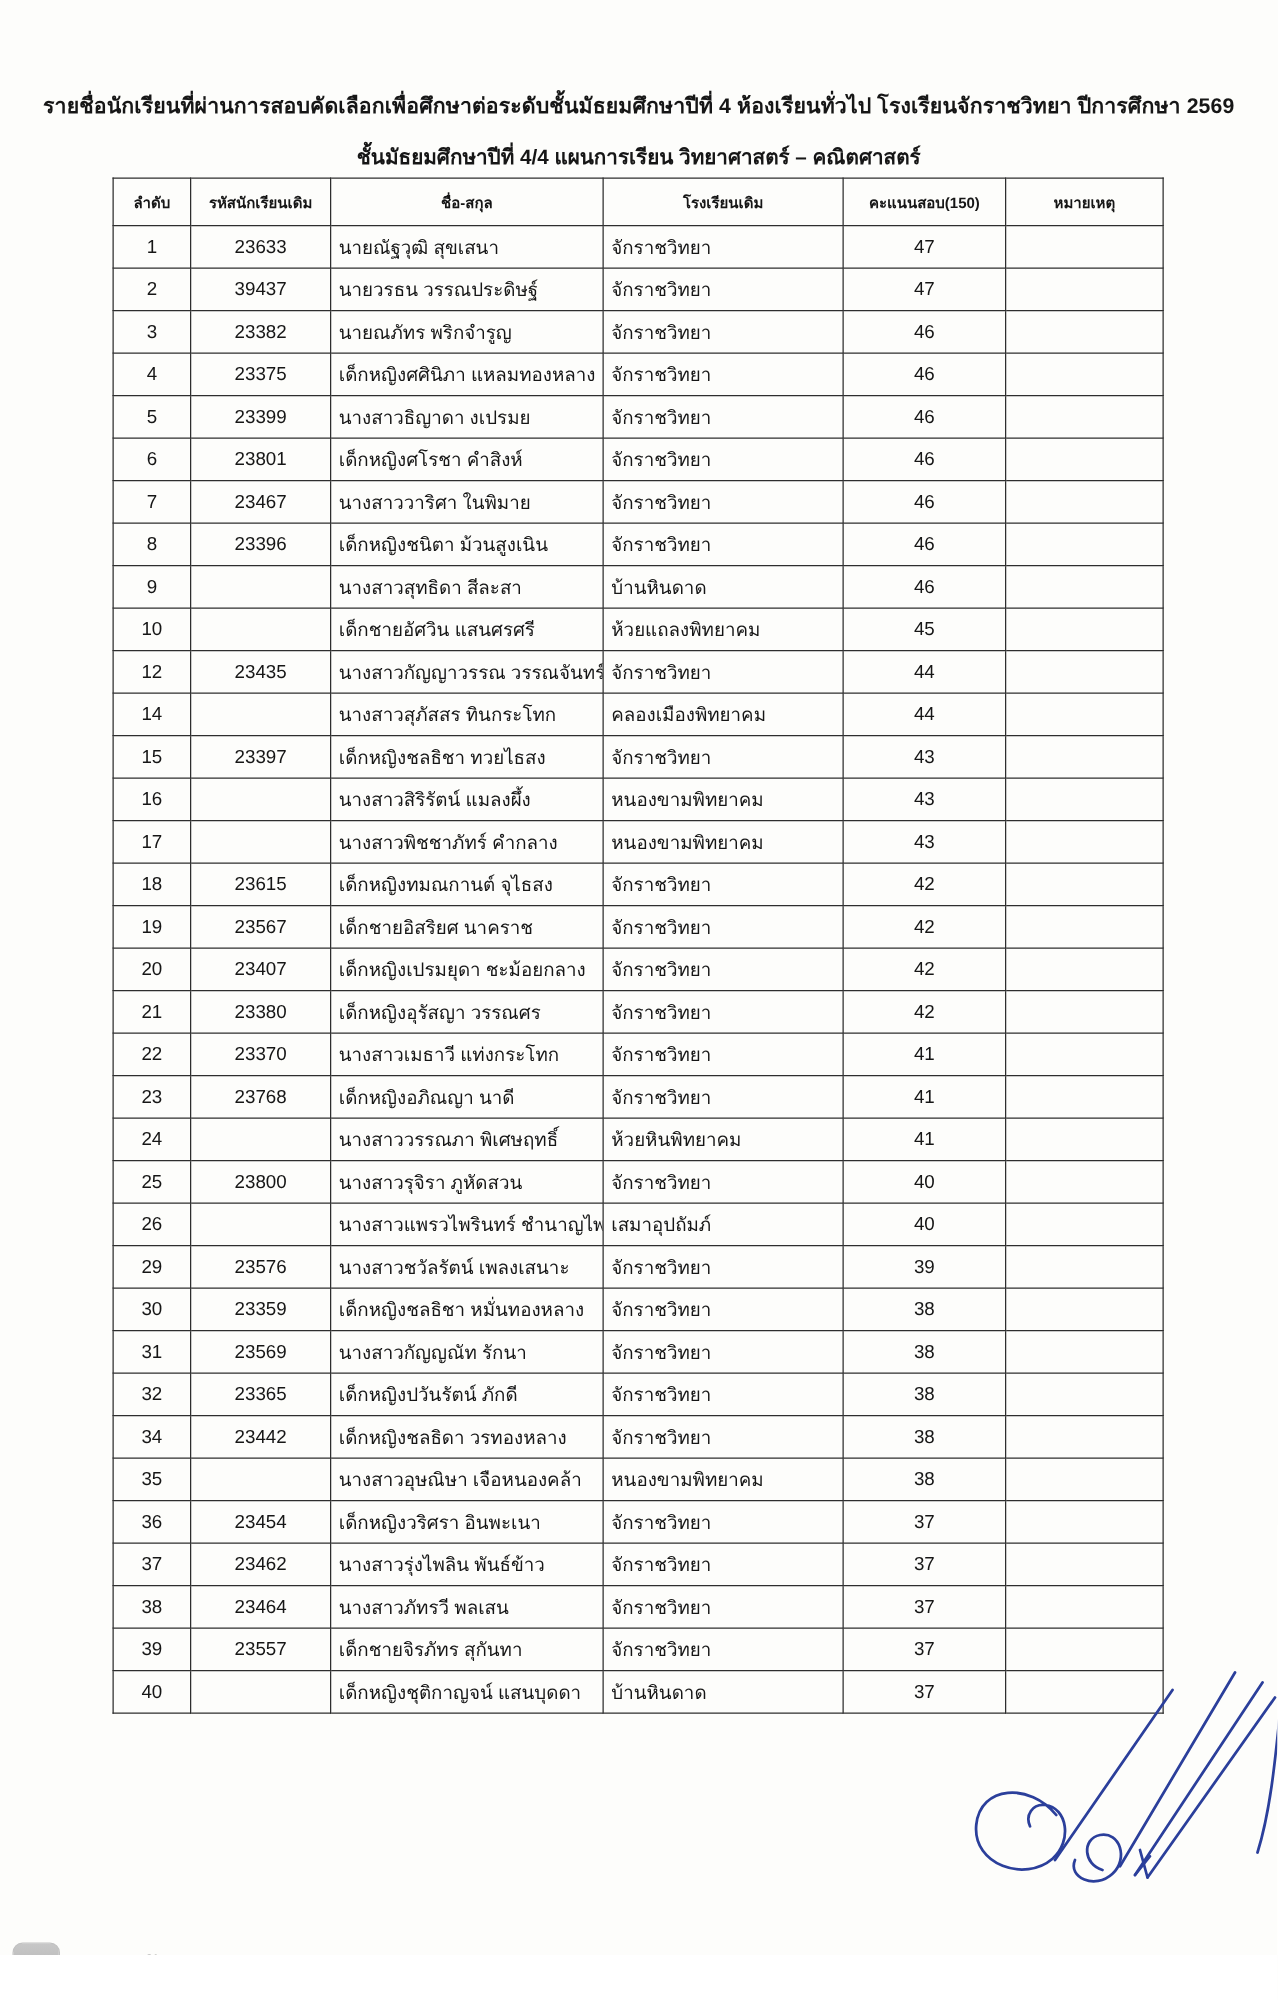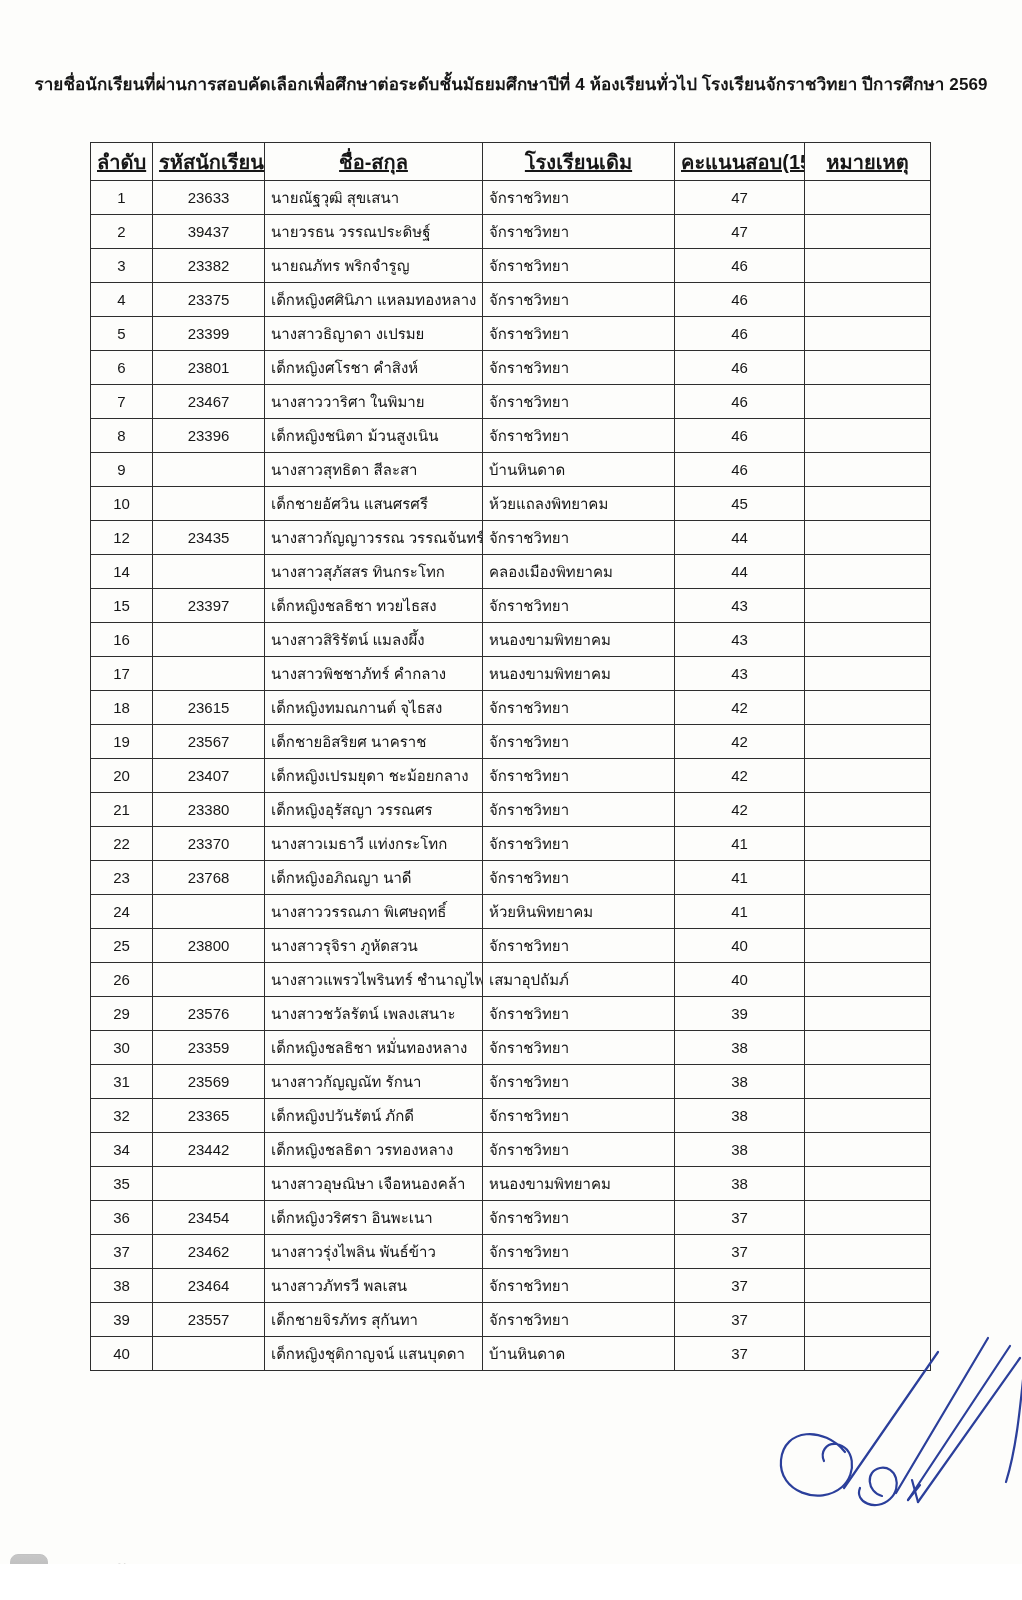--- a/index.html
+++ b/index.html
@@ -18,21 +18,21 @@
   table.results {
     position:absolute; left:90px; top:142px;
     width:840px; border-collapse:collapse; table-layout:fixed;
   }
   table.results th, table.results td {
     border:1.6px solid #2e2e2e;
     font-size:15px;
     padding:0 6px;
     overflow:hidden; white-space:nowrap;
   }
-  table.results th { height:37px; font-weight:bold; font-size:20px; text-align:center;text-decoration:underline; }
+  table.results th { height:37px; font-weight:bold; font-size:12px; text-align:center; }
   table.results td { height:33px; }
   td.col-0, td.col-1, td.col-4, td.col-5 { text-align:center; }
   td.col-2, td.col-3 { text-align:left; padding-left:10px; }
 
   .signature { position:absolute; left:748px; top:1330px; width:282px; height:195px; pointer-events:none; }
 
   .footer { position:absolute; left:10px; top:1554px; display:flex; align-items:center; }
   .cs-badge {
     width:36px; height:36px; border-radius:8px;
     background:linear-gradient(#c7c7c7,#b5b5b5 70%,#d9d9d9 70%,#cccccc);
@@ -42,20 +42,21 @@
   }
   .footer-text { margin-left:10px; font-size:21px; color:#c7c7c5; letter-spacing:0.3px; }
 </style>
 </head>
 <body>
 
 <div class="page">
 
   <div class="titles">
     <div class="title-line1">รายชื่อนักเรียนที่ผ่านการสอบคัดเลือกเพื่อศึกษาต่อระดับชั้นมัธยมศึกษาปีที่ 4 ห้องเรียนทั่วไป โรงเรียนจักราชวิทยา ปีการศึกษา 2569</div>
+    <div class="title-line2">ชั้นมัธยมศึกษาปีที่ 4/4 แผนการเรียน วิทยาศาสตร์ – คณิตศาสตร์</div>
   </div>
 
   <table class="results">
     <colgroup>
       <col style="width:62px">
         <col style="width:112px">
         <col style="width:218px">
       <col style="width:192px">
         <col style="width:130px">
         <col style="width:126px">

